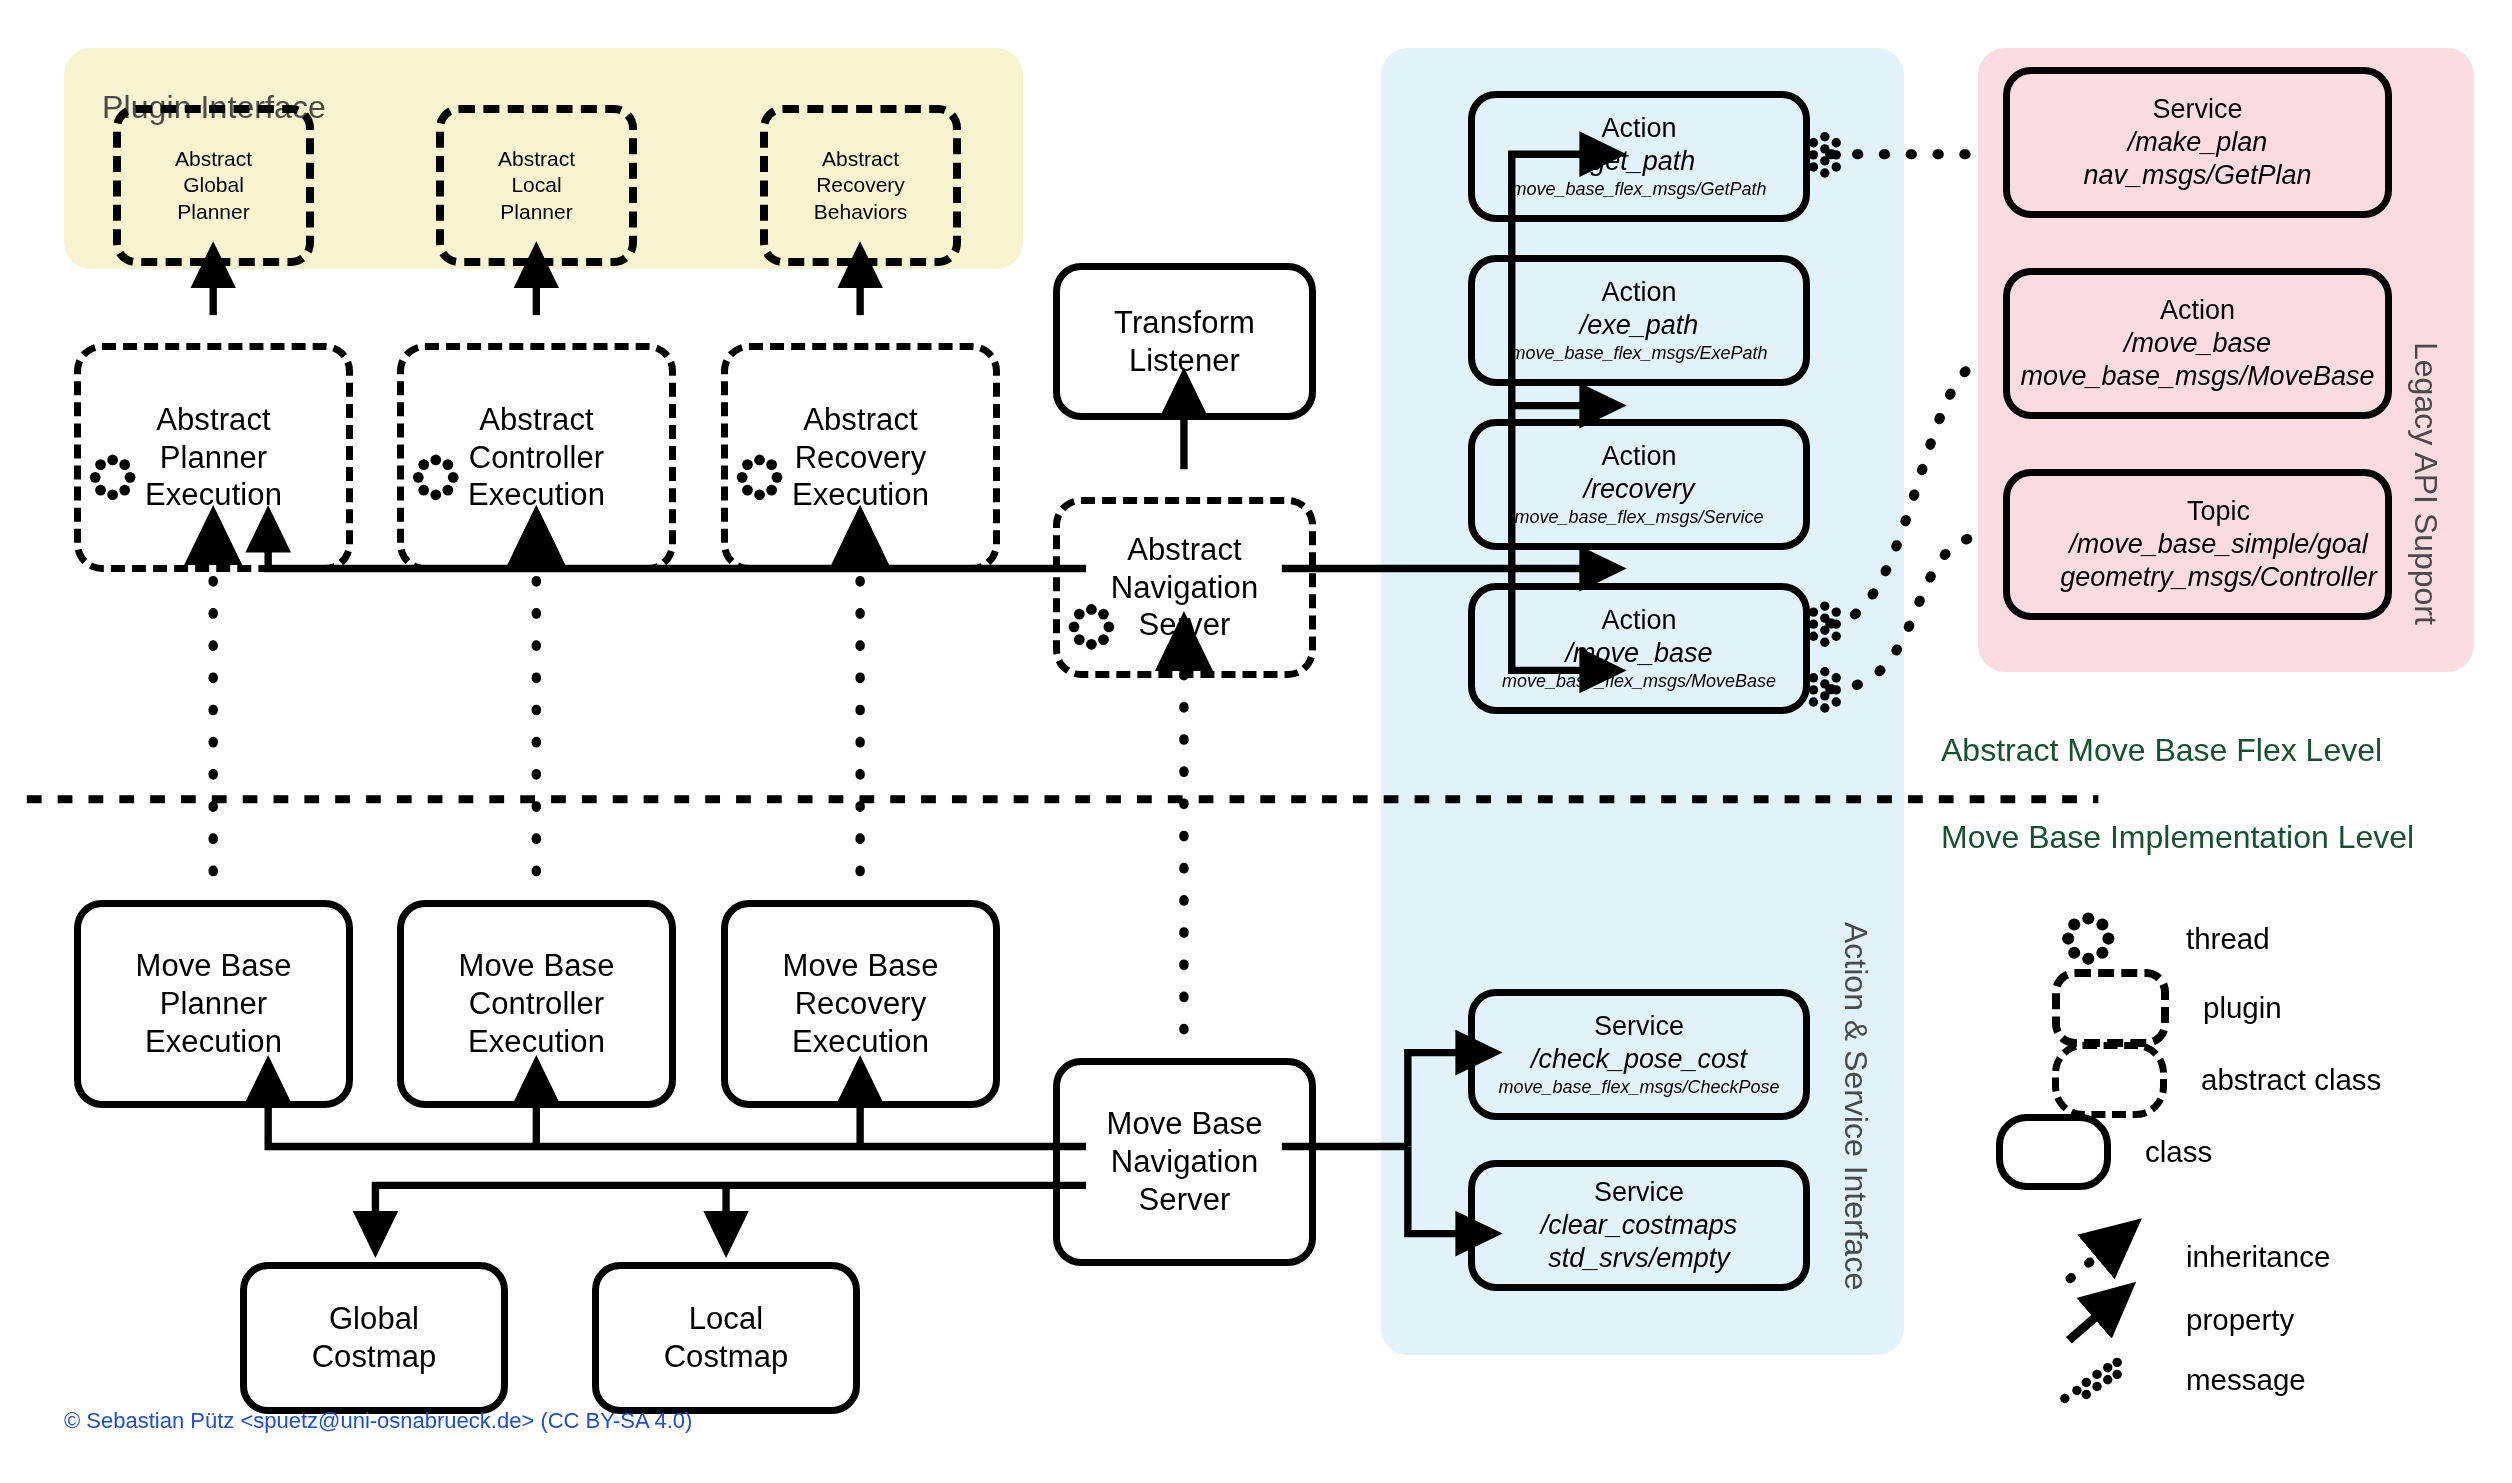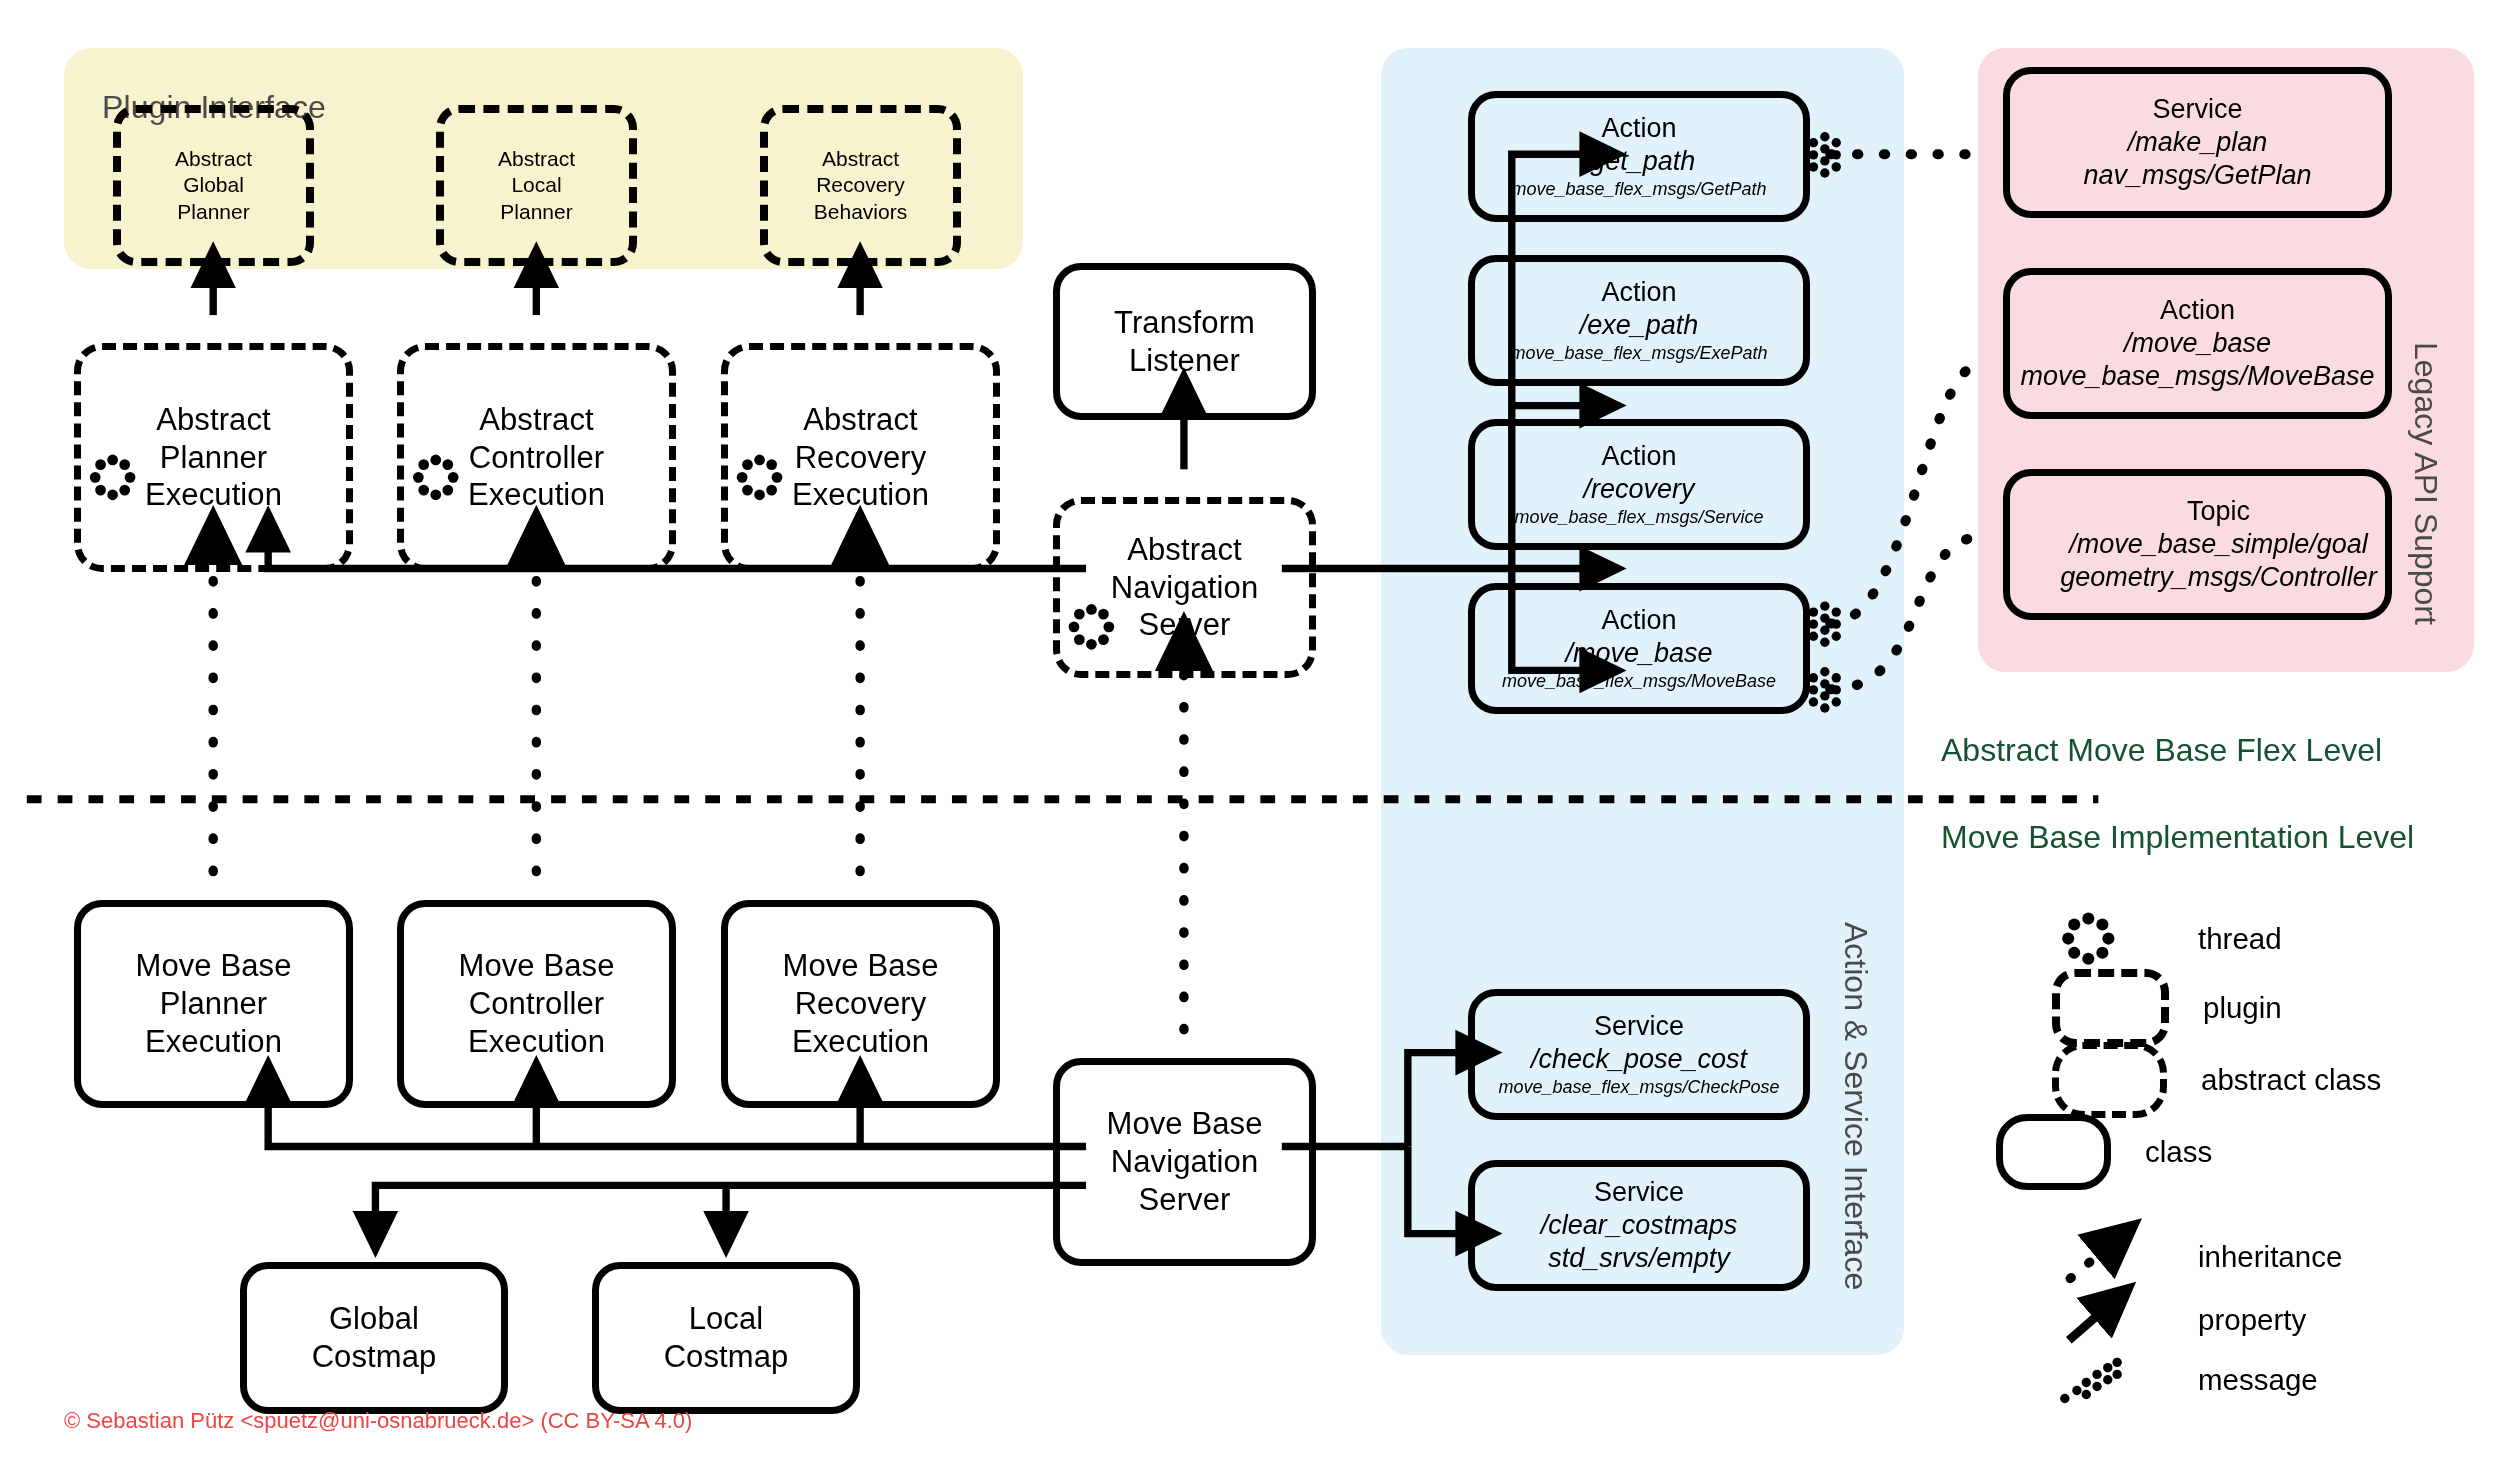--- a/index.html
+++ b/index.html
@@ -14,23 +14,23 @@
   .plug {border:8px dashed #000;border-radius:23px;background:transparent;}
   .t-big{font-size:31px;line-height:1.22;letter-spacing:0.1px;margin-top:28px;}
   .t-med{font-size:27px;line-height:1.22;}
   .t-small{font-size:21px;line-height:1.26;}
   .t-tiny{font-size:18px;line-height:1.25;}
   .ital{font-style:italic;}
   .panel{position:absolute;border-radius:27px;}
   .panel-label{position:absolute;color:#4a4a4a;}
   .vlabel{writing-mode:vertical-rl;}
   .legend-row{position:absolute;display:flex;align-items:center;}
-  .legend-text{font-size:29.5px;color:#000;margin-left:12px;}
+  .legend-text{font-size:29.5px;color:#000;}
   .lvl{position:absolute;font-size:32px;color:#14532d;white-space:nowrap;}
-  .foot{position:absolute;font-size:22px;color:#ef4444;white-space:nowrap;}
+  .foot{position:absolute;font-size:22px;color:#1d4ed8;white-space:nowrap;}
   .l-class{width:101px;height:62px;border:7.4px solid #000;border-radius:31px;}
   .l-abs{width:101px;height:62px;border:7.4px dashed #000;border-radius:31px;}
   .l-plug{width:101px;height:62px;border:8px dashed #000;border-radius:23px;}
 </style>
 </head>
 <body>
 
 <div id="stage">
 
   <div class="panel" style="left:64px;top:48px;width:959px;height:221px;background:#F7F3CE;"></div>

